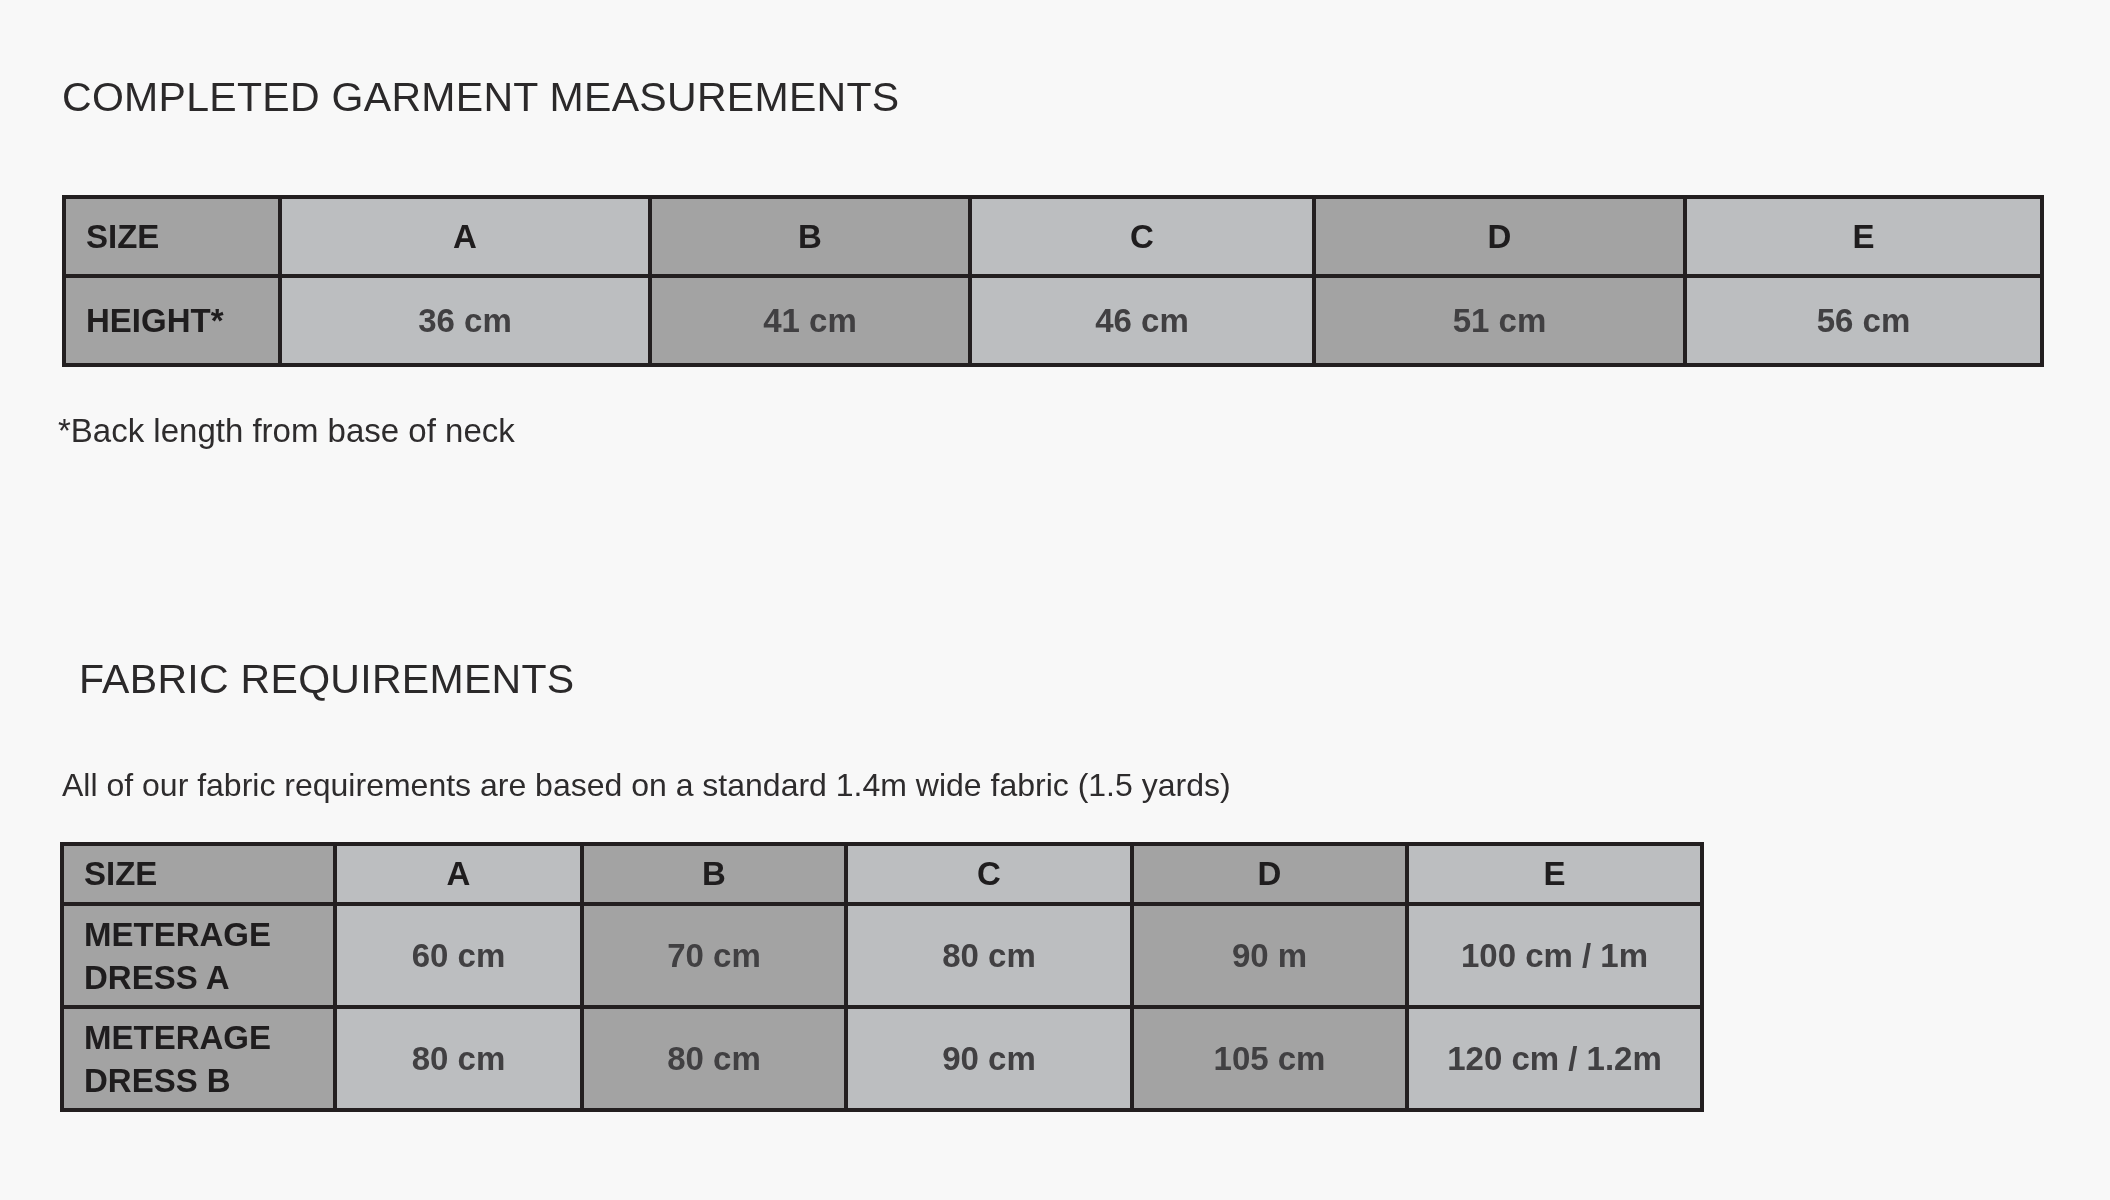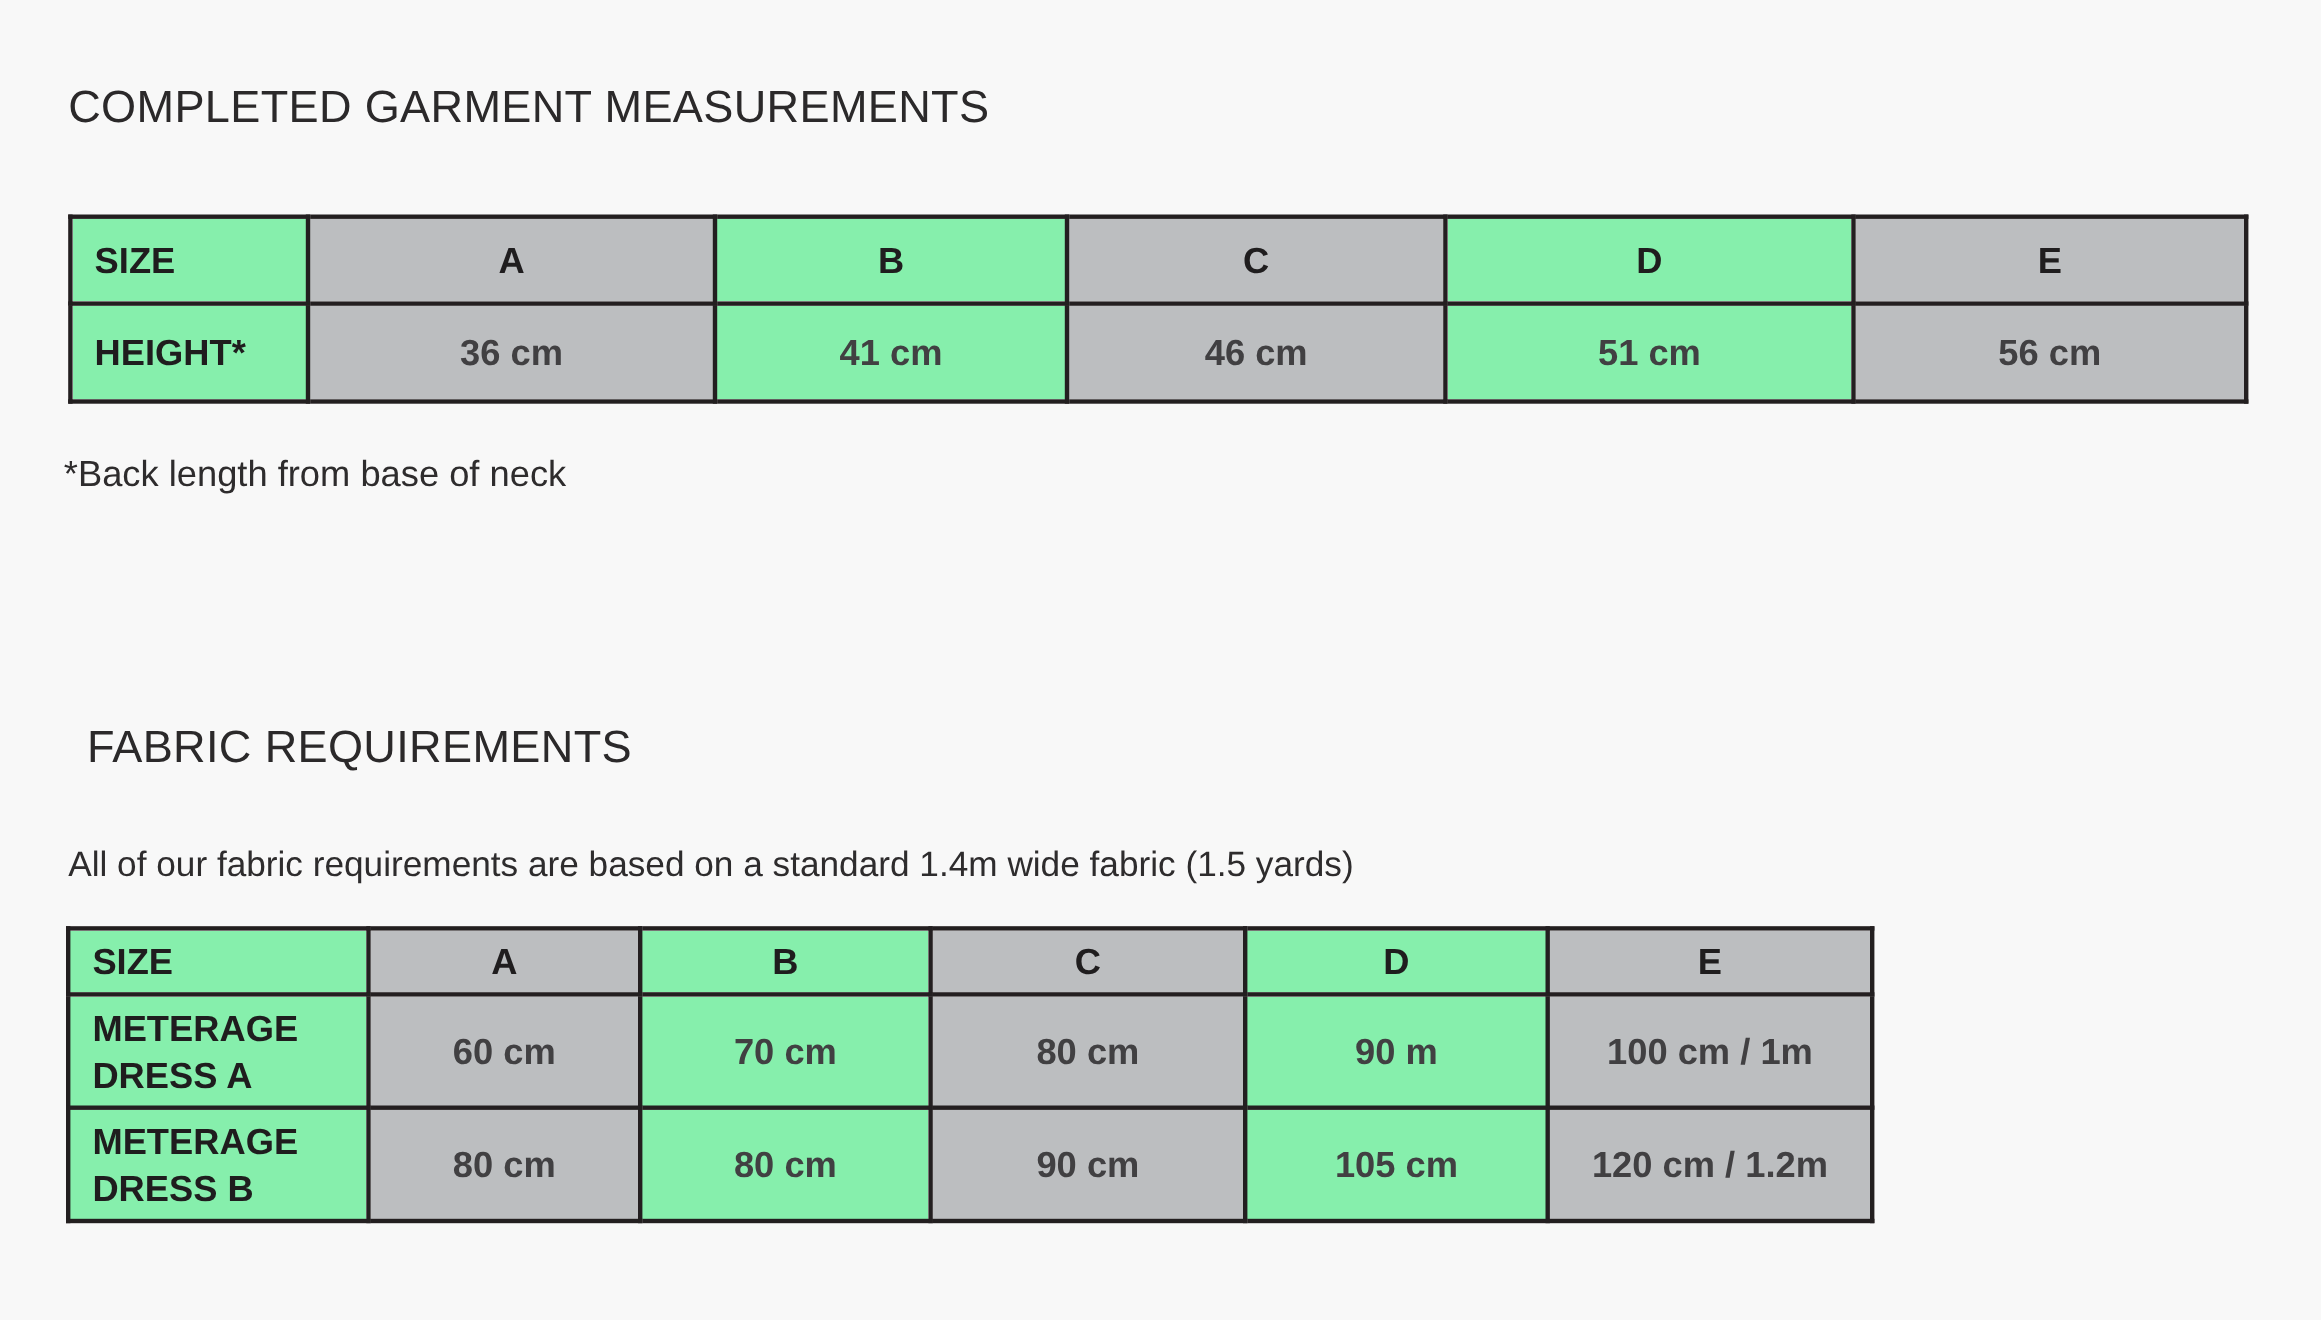--- a/index.html
+++ b/index.html
@@ -61,21 +61,21 @@
     text-align: left;
     padding-left: 20px;
   }
   table.meas td {
     font-size: 33px;
     font-weight: 700;
     color: #414042;
     text-align: center;
   }
   .cell-gray  { background: #bcbec0; }
-  .cell-white { background: #86efac; }
+  .cell-white { background: #a3a3a3; }
 
   .two-line span { display: block; line-height: 43px; }
 </style>
 </head>
 <body>
 
 <div class="page">
 
   <div class="section-title title-1">COMPLETED GARMENT MEASUREMENTS</div>
 

